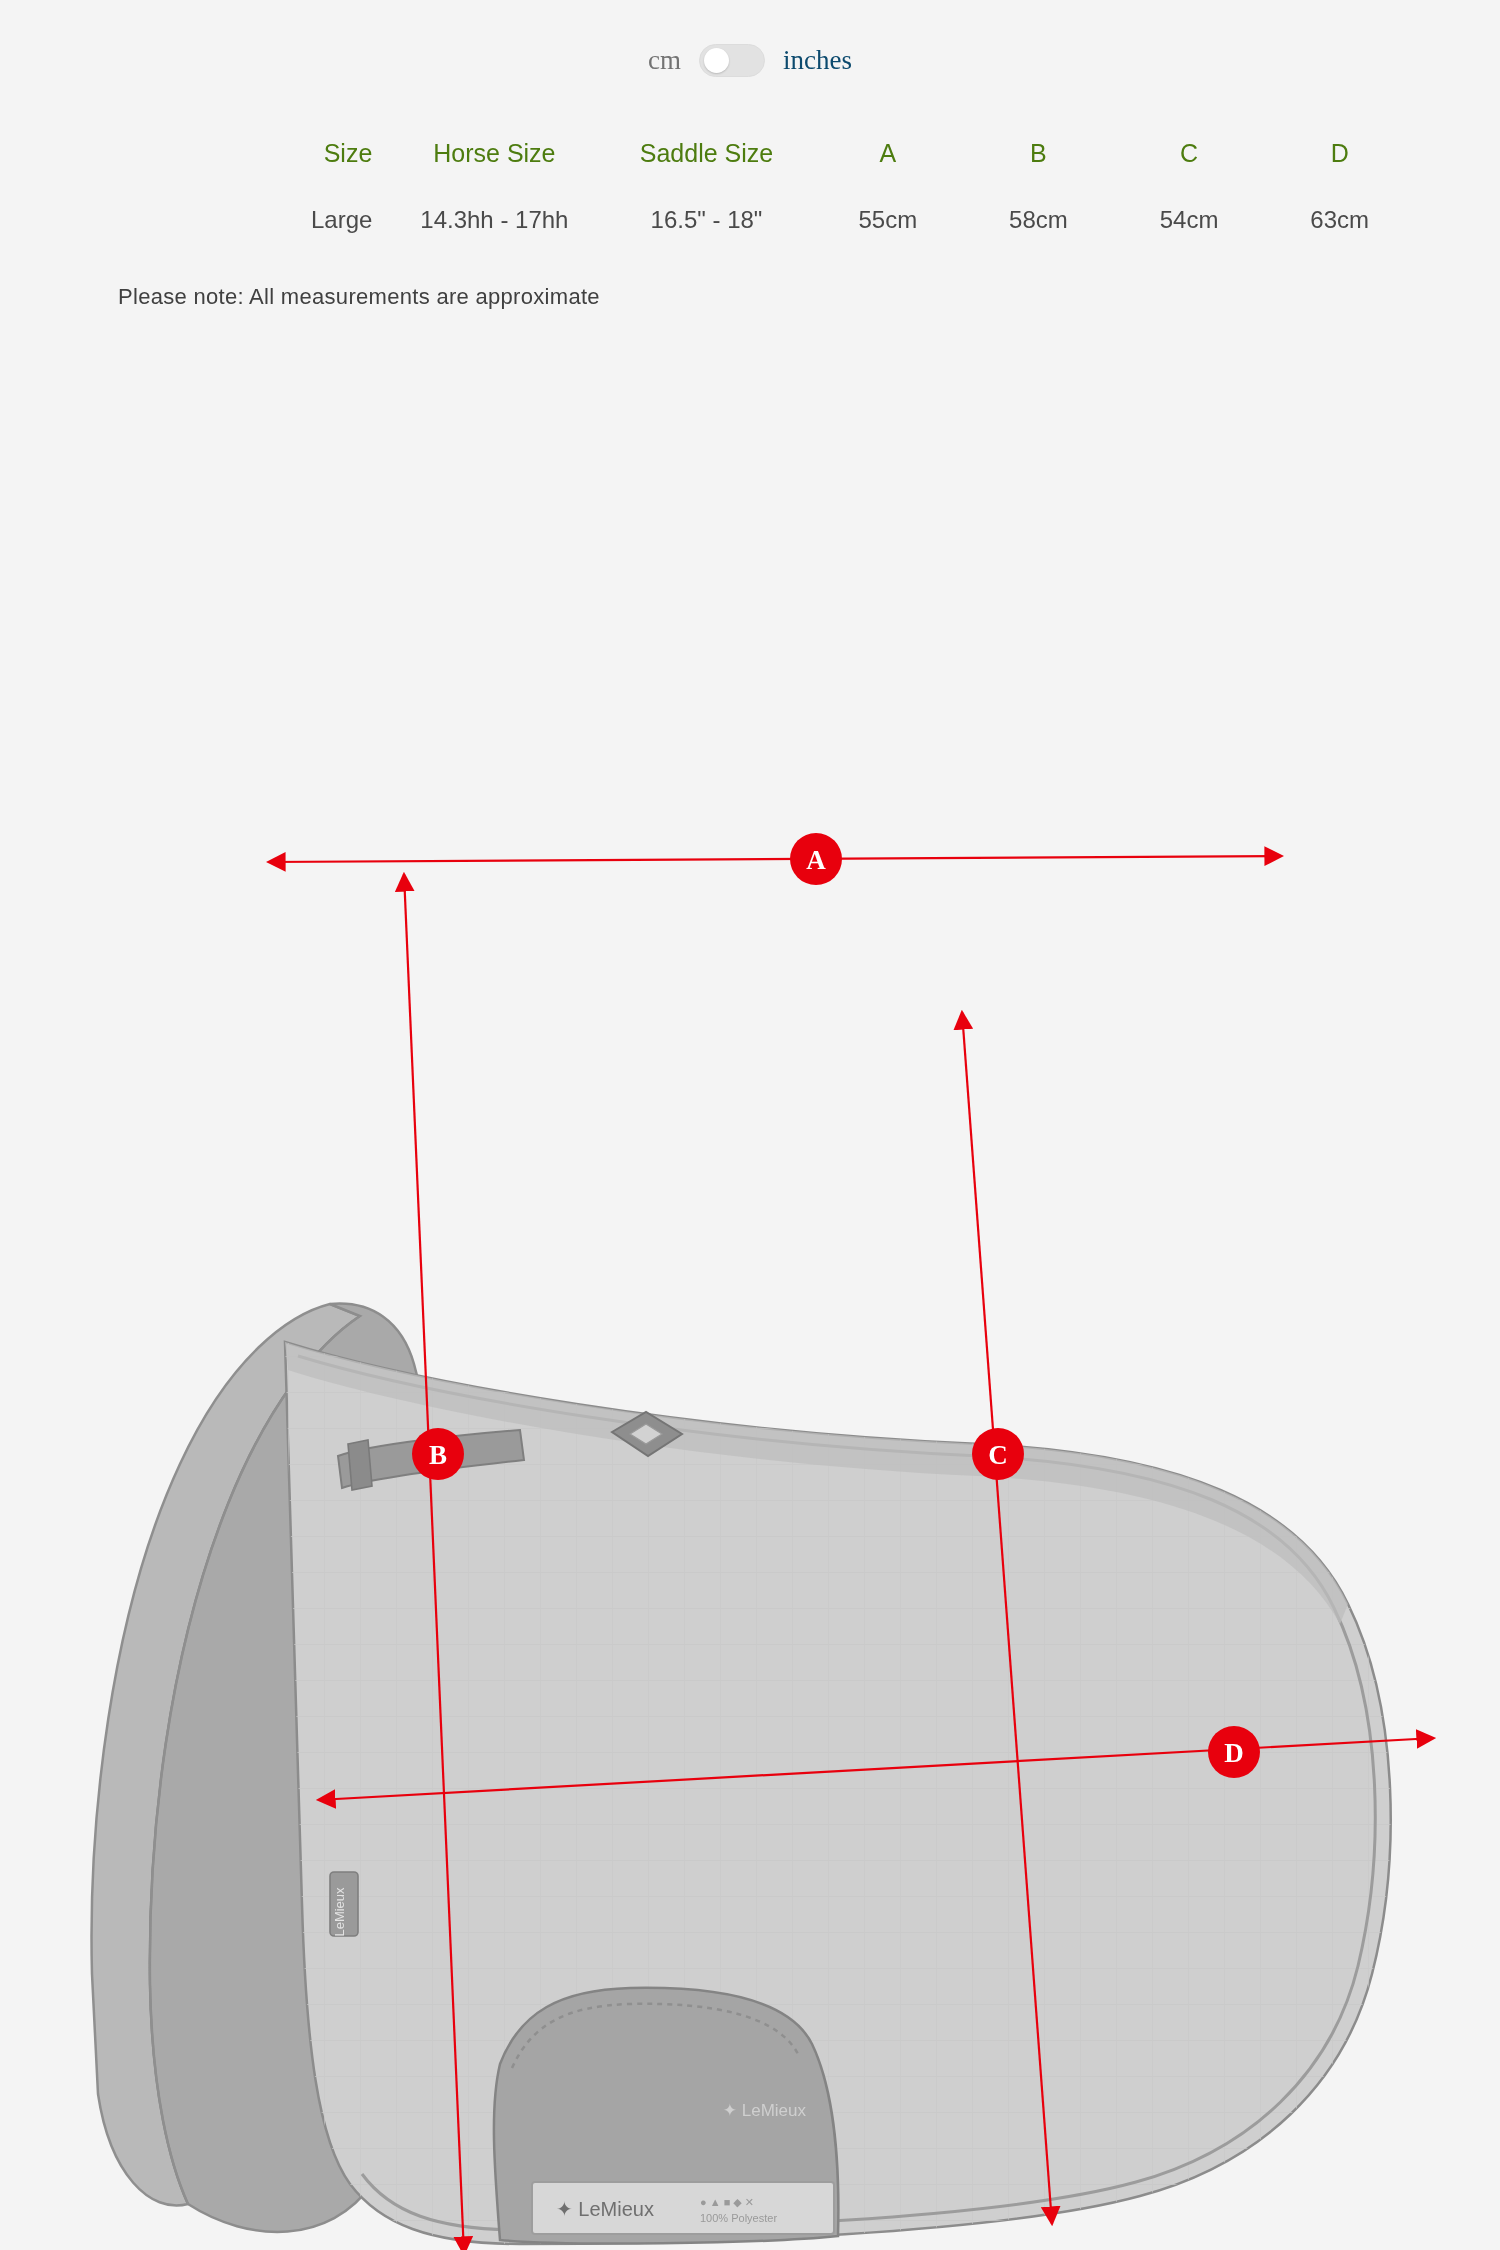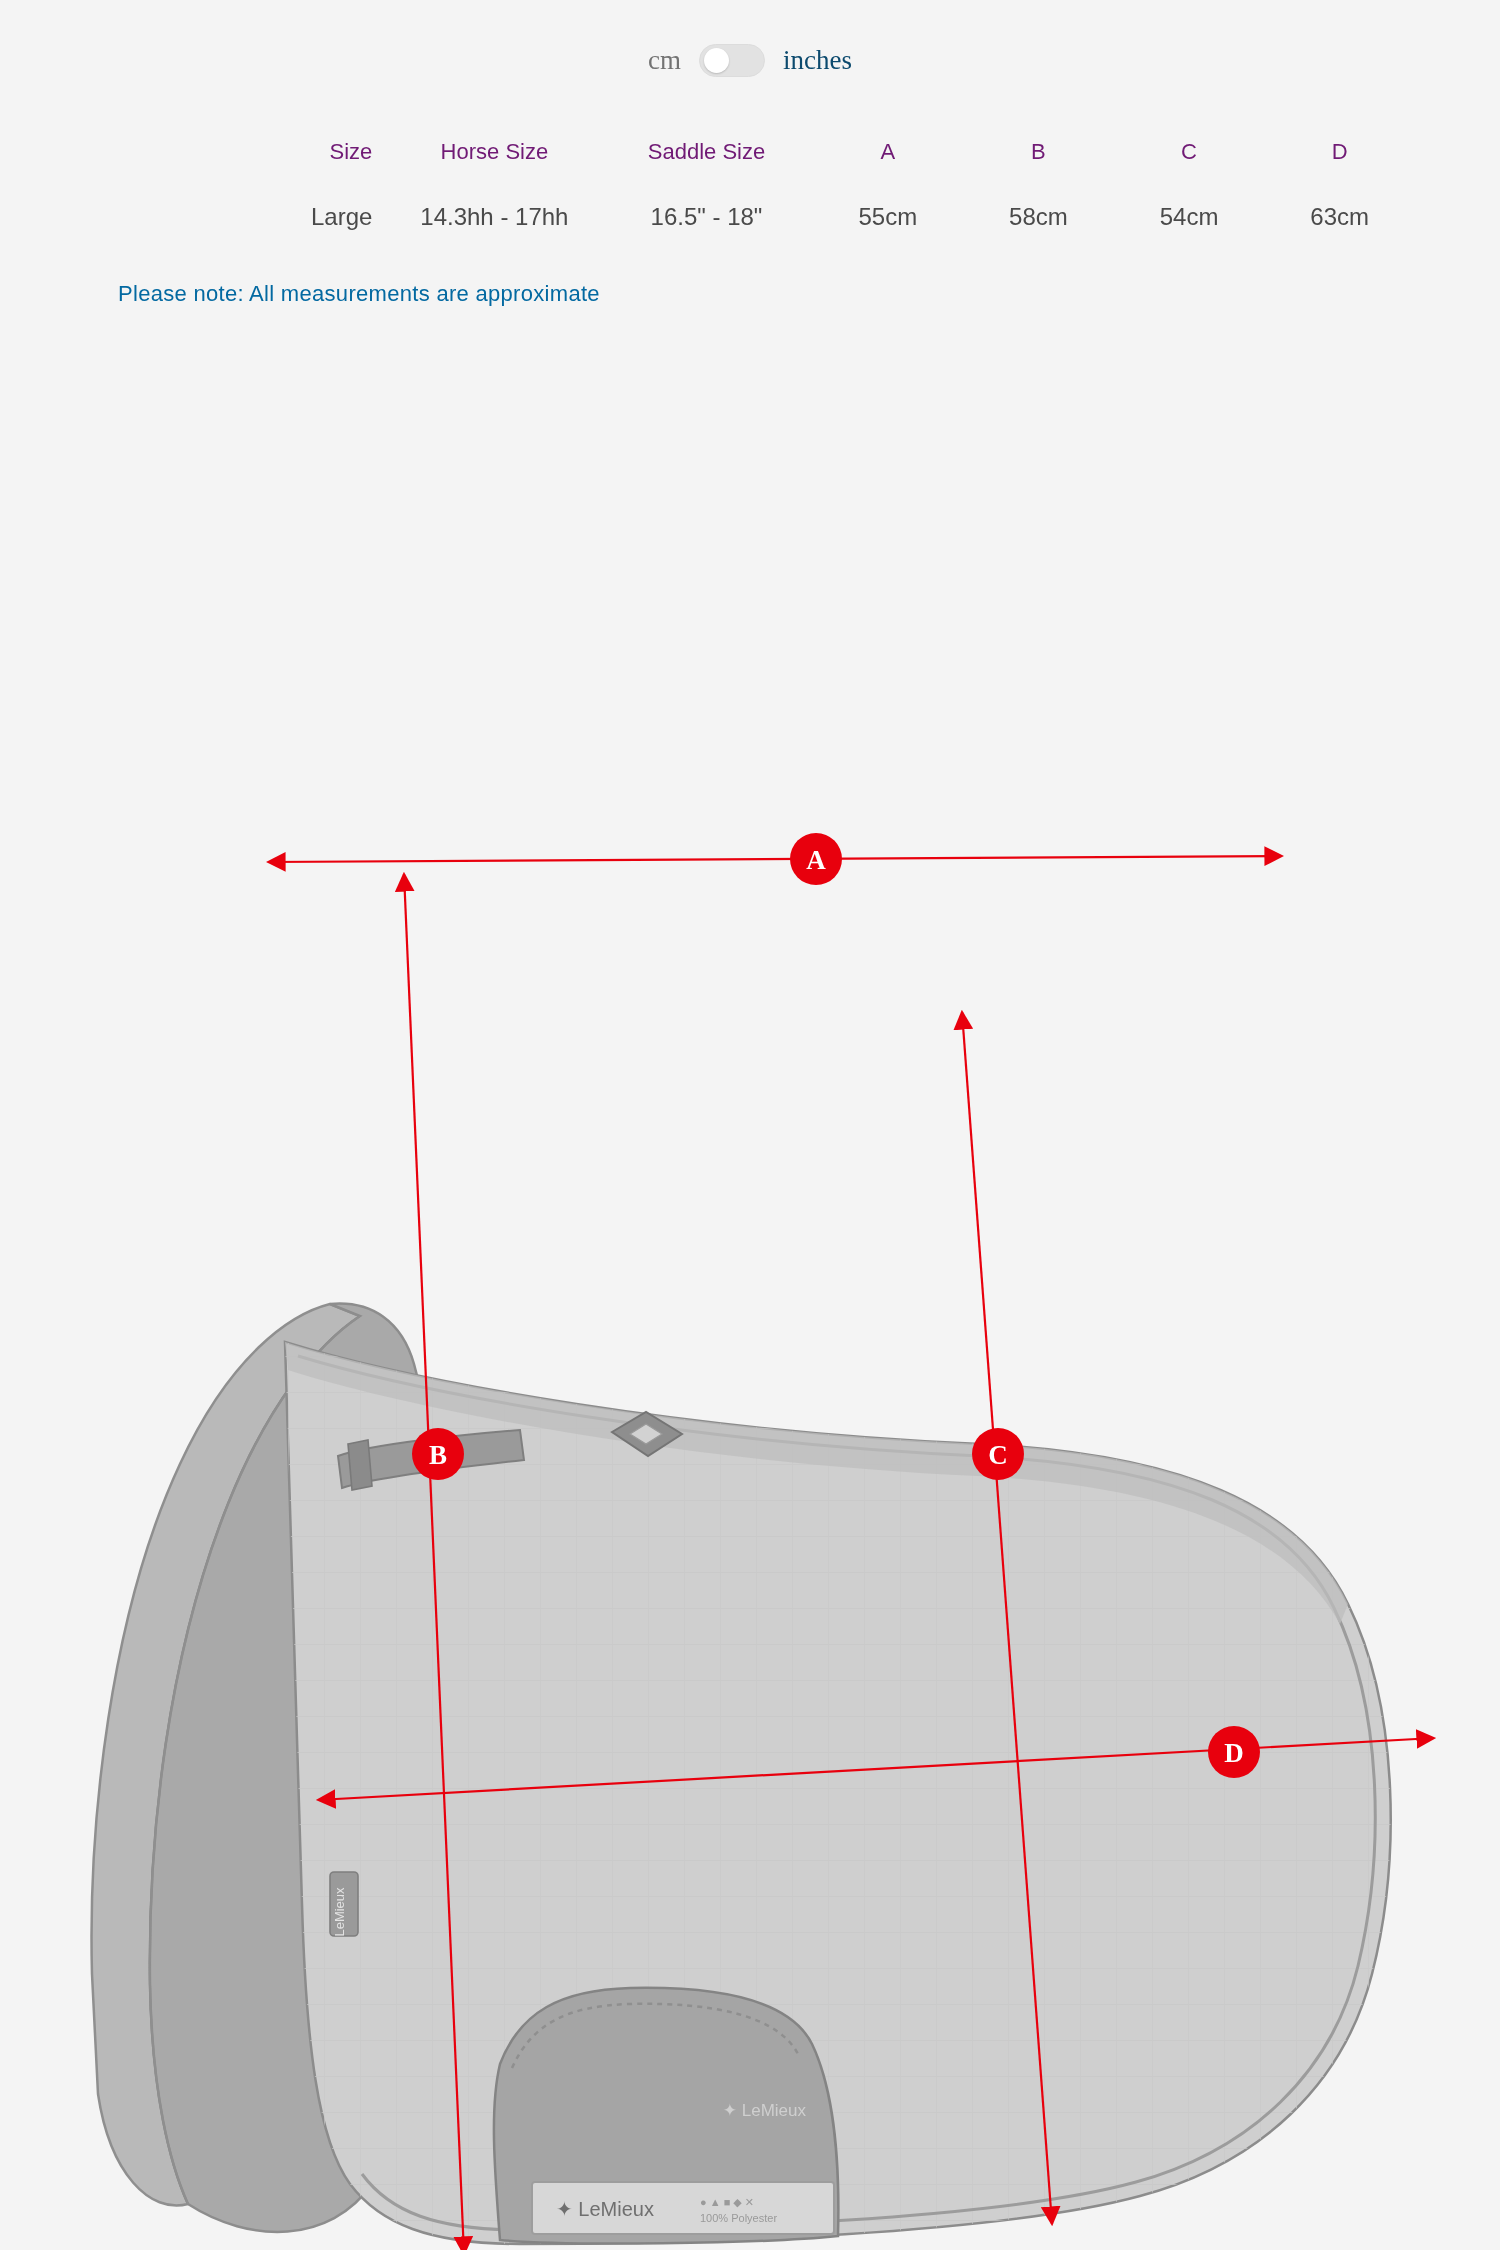--- a/index.html
+++ b/index.html
@@ -72,22 +72,22 @@
   .table-wrap {
     margin: 52px auto 0 auto;
     width: 1330px;
   }
   table.size-table {
     width: 100%;
     border-collapse: collapse;
   }
   table.size-table th {
     font-weight: 400;
-    font-size: 22px;
-    color: #701a75;
+    font-size: 25px;
+    color: #4d7c0f;
     padding: 10px 0 22px 0;
     text-align: center;
   }
   table.size-table td {
     font-size: 24px;
     color: #4a4a4a;
     padding: 16px 0;
     text-align: center;
     font-weight: 400;
   }
@@ -98,21 +98,21 @@
     white-space: nowrap;
   }
   .col-size    { width: 270px; }
   .col-horse   { width: 200px; }
   .col-saddle  { width: 200px; }
   .col-m       { width: 142px; }
 
   .note {
     margin: 34px 1px 0 118px;
     font-size: 22px;
-    color: #0369a1;
+    color: #404040;
     letter-spacing: 0.3px;
   }
 
   
   .diagram {
     position: absolute;
     left: 0;
     top: 700px;
     width: 1500px;
     height: 1550px;

